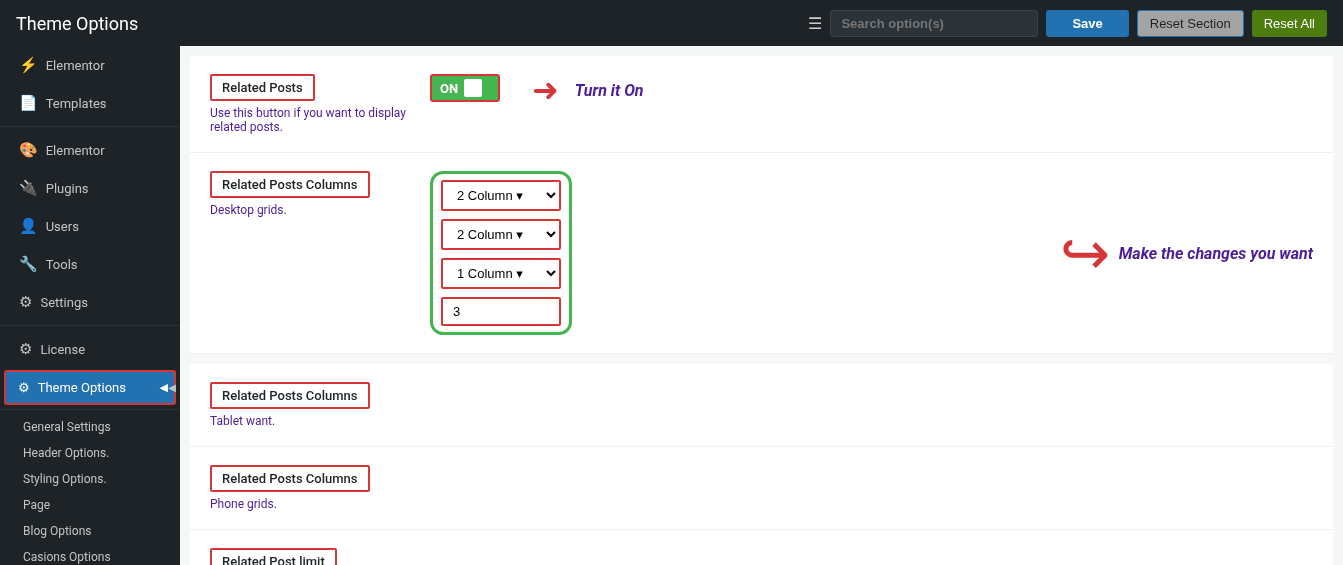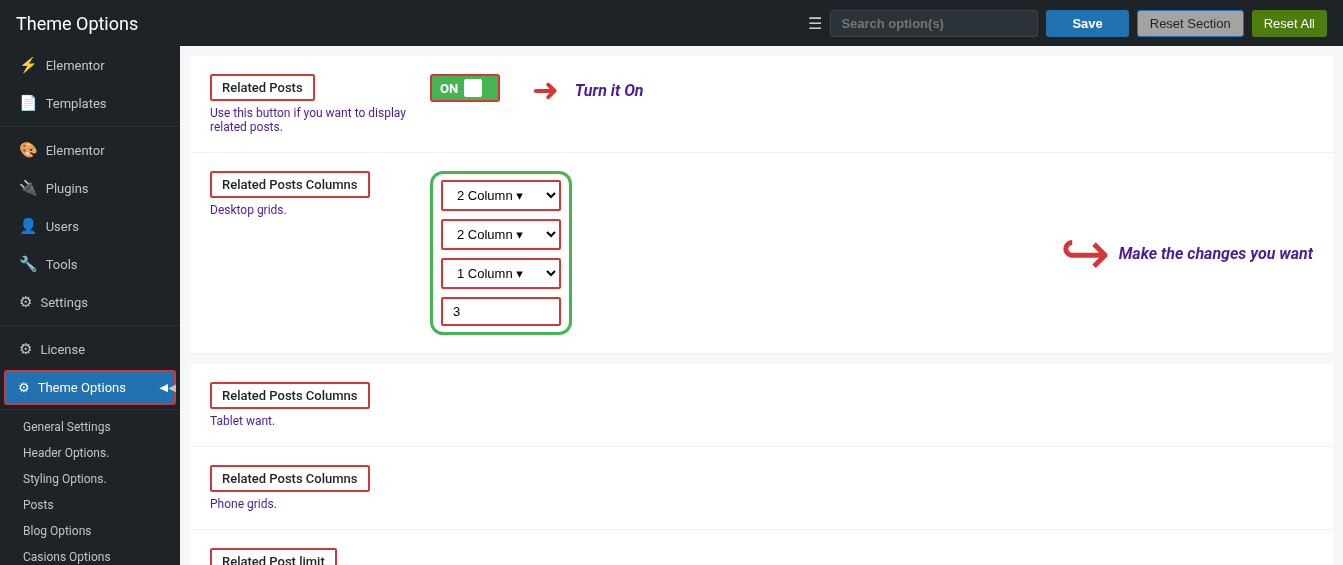--- a/index.html
+++ b/index.html
@@ -293,21 +293,21 @@
     </div>
     <div class="sidebar-highlighted" style="border:2px solid #d63638; margin:2px 4px; border-radius:3px; padding:8px 12px; display:flex; align-items:center; gap:8px; background:#2271b1; color:#fff; font-size:13px; position:relative;">
       <span>⚙</span>
       <span>Theme Options</span>
       <span style="position:absolute;right:6px;font-size:11px;">◀</span>
     </div>
     <div class="sidebar-divider"></div>
     <div class="sidebar-sub-item">General Settings</div>
     <div class="sidebar-sub-item">Header Options.</div>
     <div class="sidebar-sub-item">Styling Options.</div>
-    <div class="sidebar-sub-item">Posts</div>
+    <div class="sidebar-sub-item">Page</div>
     <div class="sidebar-sub-item">Blog Options</div>
     <div class="sidebar-sub-item">Casions Options</div>
 
   </nav>
 
   <main class="main-content">
     <div class="content-panel">
 
       <div class="option-row" style="position:relative; min-height:80px;">
         <div class="option-label-col">

